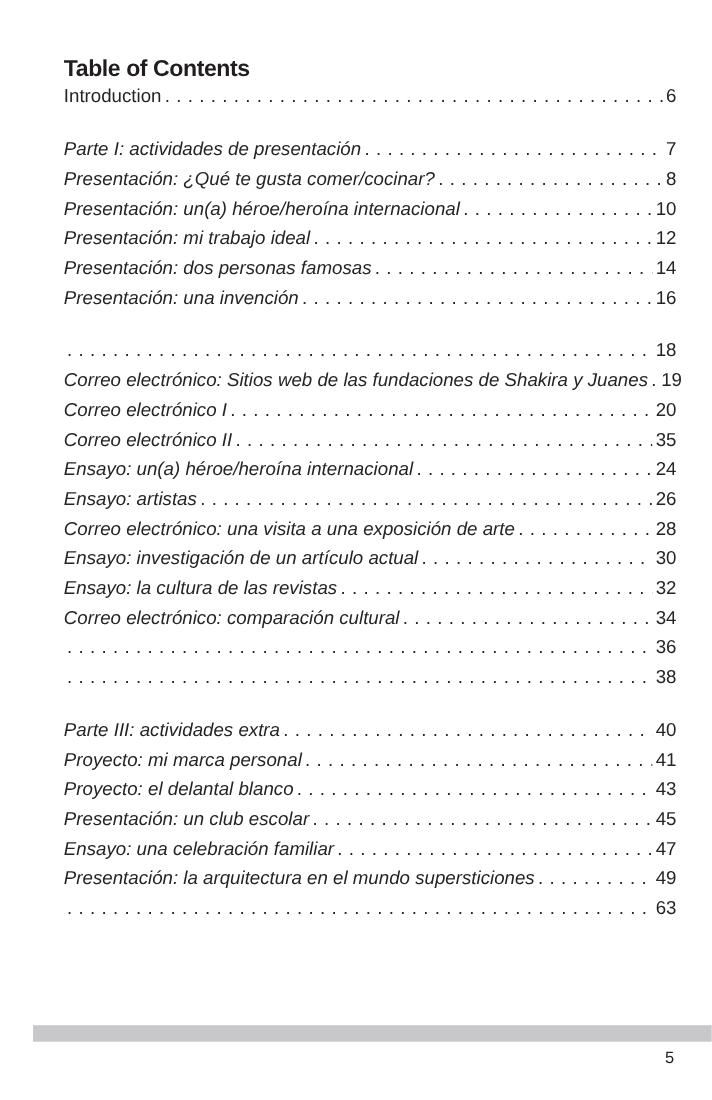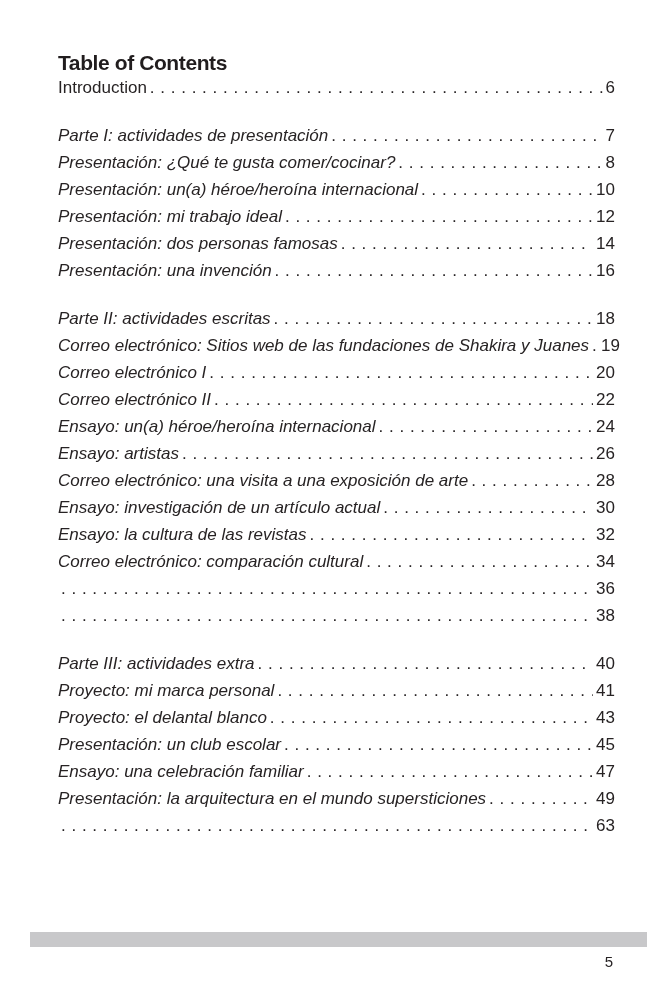--- a/index.html
+++ b/index.html
@@ -124,38 +124,37 @@
           <span class="entry-page">14</span>
         </div>
         <div class="toc-entry italic">
           <span class="entry-label">Presentación: una invención</span>
           <span class="entry-dots" aria-hidden="true"></span>
           <span class="entry-page">16</span>
         </div>
       </div>
       <div class="toc-section">
         <div class="toc-entry italic">
-          <span class="entry-label">Parte II: actividades escritas</span>
           <span class="entry-dots" aria-hidden="true"></span>
           <span class="entry-page">18</span>
         </div>
         <div class="toc-entry italic">
           <span class="entry-label">Correo electrónico: Sitios web de las fundaciones de Shakira y Juanes</span>
           <span class="entry-dots" aria-hidden="true"></span>
           <span class="entry-page">19</span>
         </div>
         <div class="toc-entry italic">
           <span class="entry-label">Correo electrónico I</span>
           <span class="entry-dots" aria-hidden="true"></span>
           <span class="entry-page">20</span>
         </div>
         <div class="toc-entry italic">
           <span class="entry-label">Correo electrónico II</span>
           <span class="entry-dots" aria-hidden="true"></span>
-          <span class="entry-page">22</span>
+          <span class="entry-page">35</span>
         </div>
         <div class="toc-entry italic">
           <span class="entry-label">Ensayo: un(a) héroe/heroína internacional</span>
           <span class="entry-dots" aria-hidden="true"></span>
           <span class="entry-page">24</span>
         </div>
         <div class="toc-entry italic">
           <span class="entry-label">Ensayo: artistas</span>
           <span class="entry-dots" aria-hidden="true"></span>
           <span class="entry-page">26</span>

